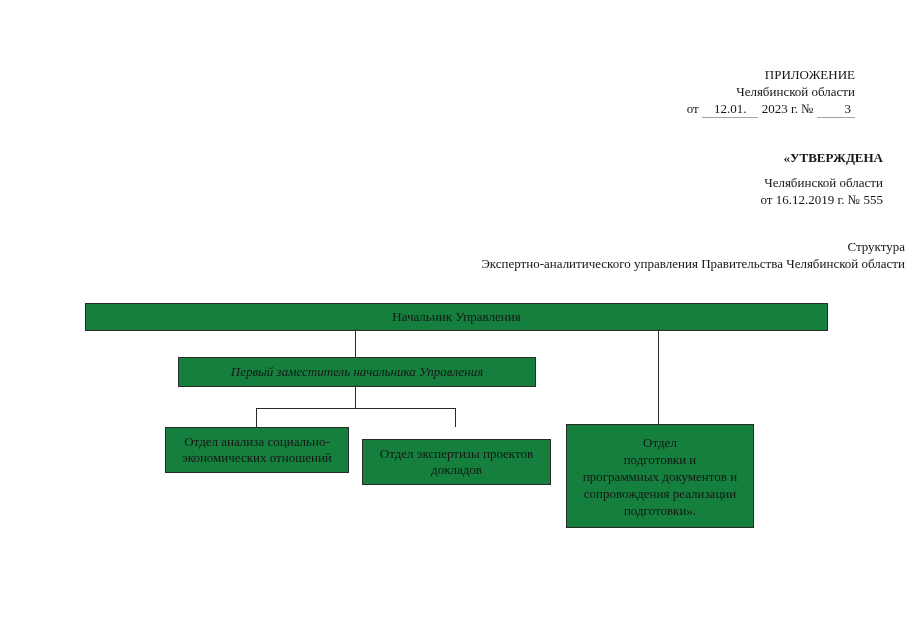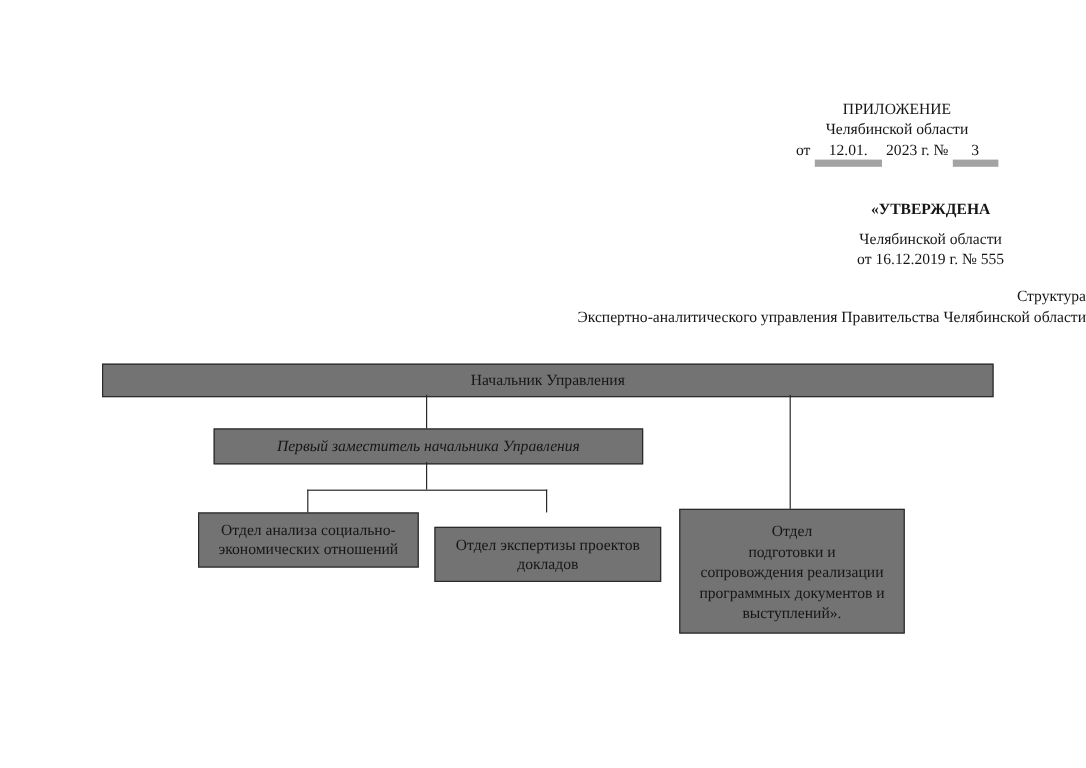--- a/index.html
+++ b/index.html
@@ -9,39 +9,39 @@
     height: 640px;
     background: #ffffff;
     font-family: "Liberation Serif", serif;
     color: #161616;
     font-size: 13px;
     overflow: hidden;
   }
   .abs { position: absolute; }
 
   
-  .hdr-block { text-align: center; line-height: 17px; margin-top: 16px; }
+  .hdr-block { text-align: right; line-height: 17px; }
   .appendix-block { left: 640px; top: 66px; width: 215px; }
   .approval-block { left: 668px; top: 149px; width: 215px; }
   .approval-block .b1 { font-weight: bold; margin-bottom: 8px; }
   .blank {
     display: inline-block;
-    border-bottom: 6px solid #a3a3a3;
+    border-bottom: 1px solid #a3a3a3;
     padding: 0 12px;
   }
   .blank.short { padding: 0 4px 0 4px; min-width: 30px; }
 
   
   .doc-title { left: 0; top: 238px; width: 905px; text-align: right; line-height: 17px; }
 
   
   .box {
     position: absolute;
     border: 1px solid #2a2a2a;
-    background: #737373;
+    background: #15803d;
     display: flex;
     flex-direction: column;
     align-items: center;
     justify-content: center;
     text-align: center;
     line-height: 16px;
   }
   .box-head    { left: 85px;  top: 303px; width: 741px; height: 26px; }
   .box-deputy  { left: 178px; top: 357px; width: 356px; height: 28px; font-style: italic; }
   .box-a       { left: 165px; top: 427px; width: 182px; height: 44px; }
@@ -100,23 +100,23 @@
     </div>
 
     <div class="box box-b">
       <div>Отдел экспертизы проектов</div>
       <div>докладов</div>
     </div>
 
     <div class="box box-c">
       <div>Отдел</div>
       <div>подготовки и</div>
+      <div>программных документов и</div>
       <div>сопровождения реализации</div>
-      <div>программных документов и</div>
-      <div>выступлений».</div>
+      <div>подготовки».</div>
     </div>
 
     <div class="line l-head-deputy"></div>
     <div class="line l-deputy-down"></div>
     <div class="line l-split-horiz"></div>
     <div class="line l-split-left"></div>
     <div class="line l-split-right"></div>
     <div class="line l-head-support"></div>
 
   </div>

